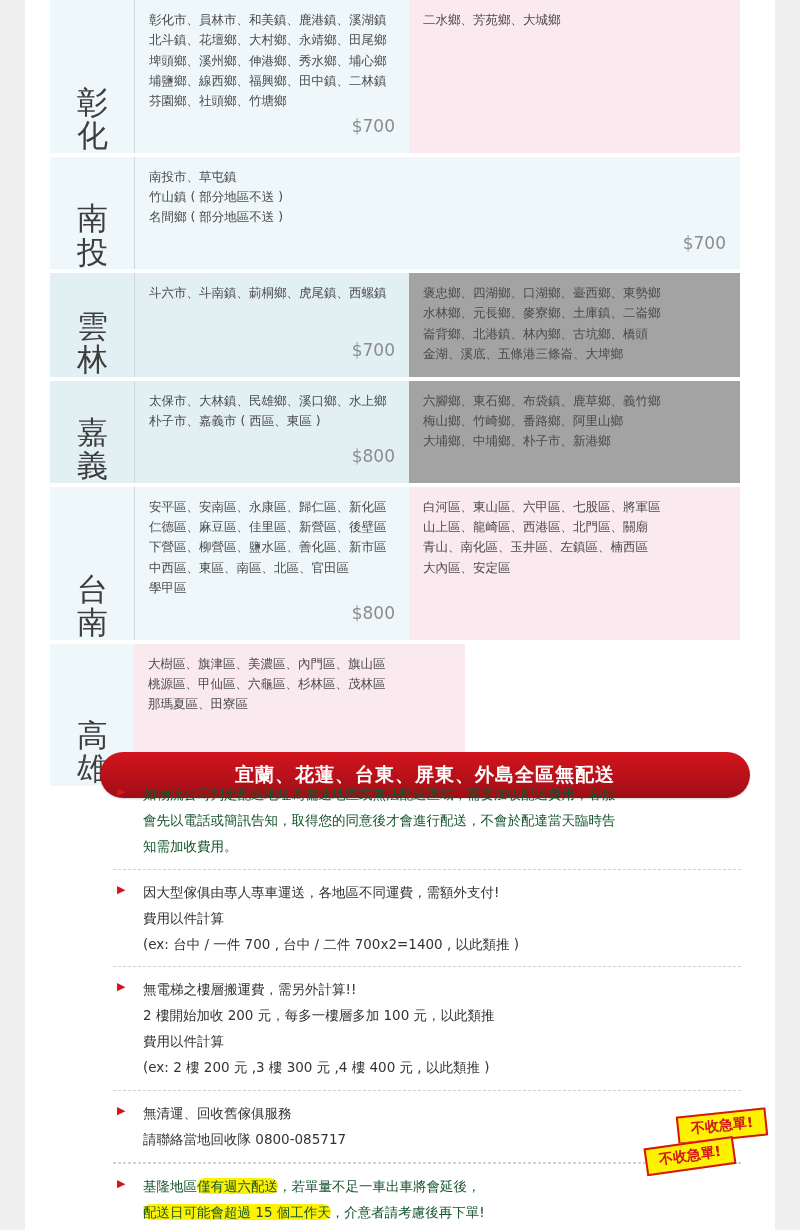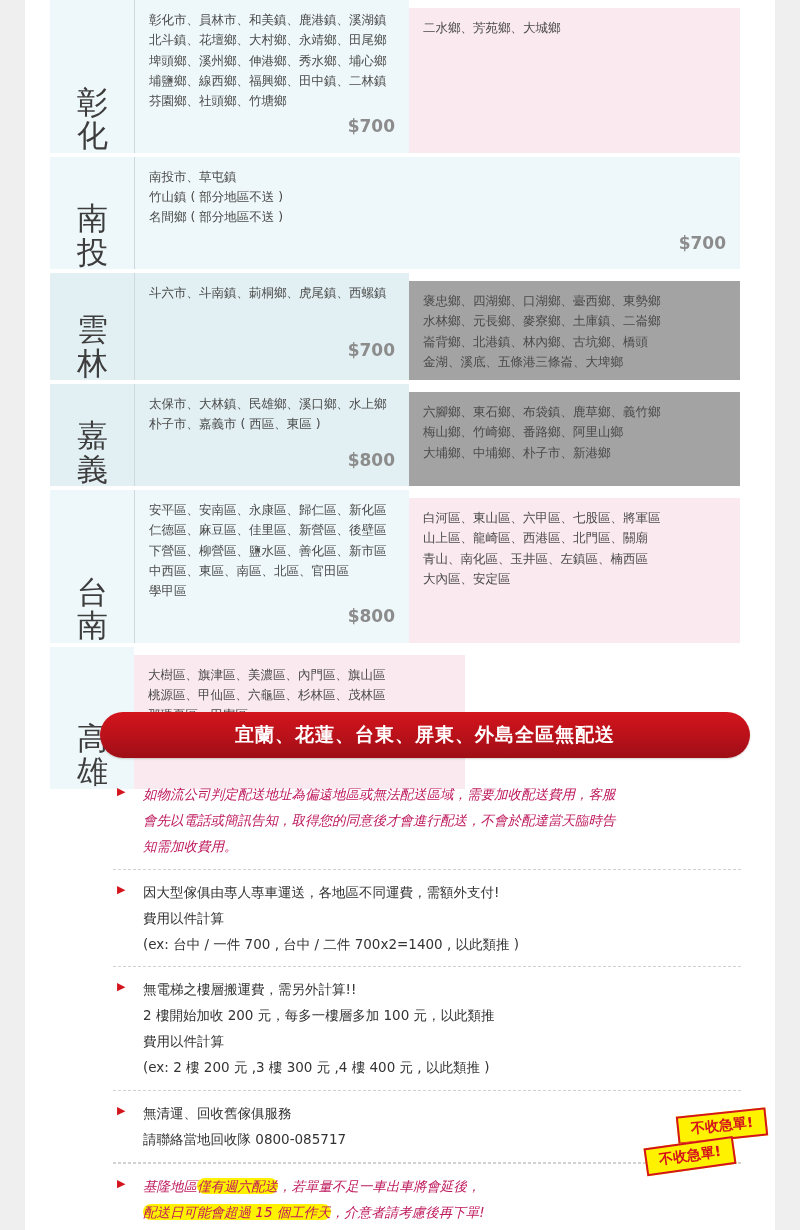--- a/index.html
+++ b/index.html
@@ -44,45 +44,44 @@
     position:relative;
     padding:10px 10px 12px 14px;
     border-left:1px solid #cfd9dd;
     line-height:1.62;
     font-size:12.5px;
     color:#4a4a4a;
   }
   .areas .lines{ white-space:pre-line; }
   .price{
     text-align:right;
-    font-weight:bold;
+    font-weight:normal;
     font-size:17px;
     color:#8c8c8c;
     margin-top:2px;
     padding-right:4px;
   }
   .far{
     flex:0 0 305px;
     width:305px;
     padding:10px 12px 8px 14px;
     line-height:1.62;
     font-size:12.5px;
     color:#4a4a4a;
     white-space:pre-line;
-    margin-top:8px;
   }
   .tone-a .areas,.tone-a .cityname{ background:#eef7f9; }
   .tone-a .far{ background:#fae9ee; }
   .tone-b .areas,.tone-b .cityname{ background:#e3f0f3; }
   .tone-b .far{ background:#a3a3a3; }
 
   
   .banner{
     position:absolute;
-    left:75px; top:712px; width:650px; height:46px;
+    left:75px; top:752px; width:650px; height:46px;
     border-radius:23px;
     background:linear-gradient(180deg,#d4141c 0%,#b8111a 55%,#9e0e16 100%);
     color:#fff;
     font-size:19px;
     font-weight:bold;
     letter-spacing:1px;
     display:flex;
     align-items:center;
     justify-content:center;
     box-shadow:0 1px 2px rgba(0,0,0,.18);
@@ -104,21 +103,21 @@
     line-height:1.9;
     padding-left:4px;
   }
   .note-body{
     flex:1 1 auto;
     line-height:1.92;
     font-size:13.5px;
     color:#333;
     white-space:pre-line;
   }
-  .note-red .note-body{ color:#be185d;font-style:italic; }
+  .note-red .note-body{ color:#14532d; }
   .hl{ background:#fff200;border-radius:8px; }
   
   .stamp{
     position:absolute;
     font-size:14px;
     font-weight:bold;
     color:#d4141c;
     background:#fff200;
     padding:3px 12px;
     border:2px solid #d4141c;

